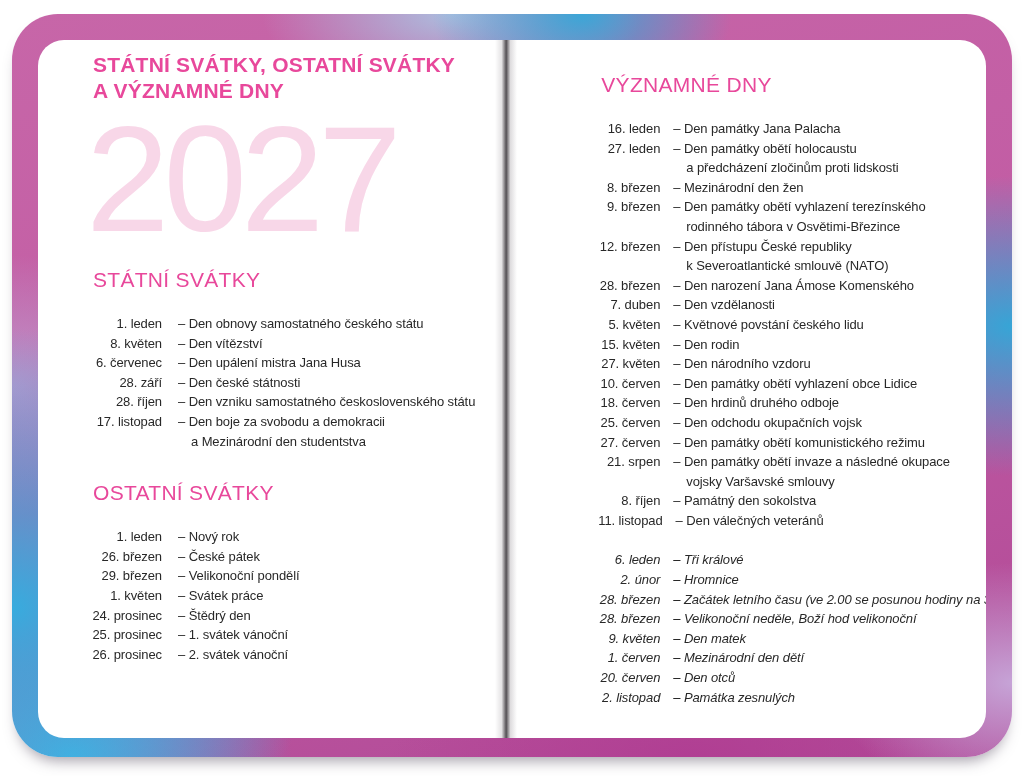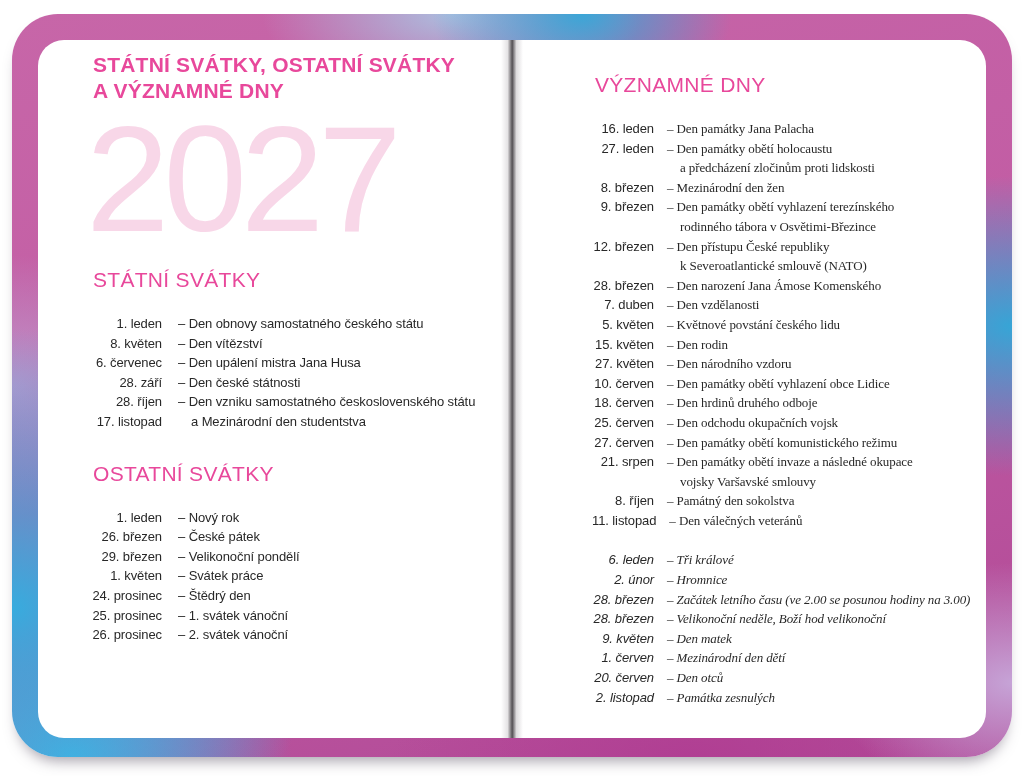--- a/index.html
+++ b/index.html
@@ -11,42 +11,42 @@
       radial-gradient(150px 95px at 57% 0%, rgba(52,168,216,.95), rgba(52,168,216,0) 100%),
       radial-gradient(190px 85px at 44% 0%, rgba(168,205,232,.85), rgba(168,205,232,0) 100%),
       radial-gradient(250px 150px at 100% 42%, rgba(47,169,217,.95), rgba(47,169,217,0) 100%),
       radial-gradient(320px 280px at 0% 80%, rgba(51,174,224,.97), rgba(51,174,224,0) 100%),
       radial-gradient(220px 130px at 6% 100%, rgba(62,188,233,.9), rgba(62,188,233,0) 100%),
       radial-gradient(180px 120px at 100% 90%, rgba(199,168,218,.95), rgba(199,168,218,0) 100%),
       radial-gradient(180px 130px at 0% 50%, rgba(188,162,212,.8), rgba(188,162,212,0) 100%),
       radial-gradient(300px 120px at 68% 100%, rgba(176,60,146,.85), rgba(176,60,146,0) 100%),
       linear-gradient(165deg,#c766a8 0%,#c25da4 45%,#b04896 100%);}
   .pages{position:absolute;left:38px;top:40px;right:38px;bottom:38px;border-radius:26px;
-         background:#ffffff;display:flex;overflow:hidden;}
+         background:#ffffff;display:flex;overflow:hidden;gap:12px;}
   .page{flex:1;position:relative;}
   .spine{width:22px;flex:0 0 22px;background:linear-gradient(to right,
       rgba(90,80,90,0) 0%, rgba(90,80,90,.16) 30%, rgba(45,40,45,.72) 48%,
       rgba(45,40,45,.78) 52%, rgba(90,80,90,.20) 70%, rgba(90,80,90,0) 100%);}
   .content-left{padding:12px 8px 0 52px;}
   .content-right{padding:33px 4px 0 69px;}
   .page-title{color:var(--accent,#e8489b);font-weight:bold;font-size:21px;line-height:26px;
               letter-spacing:.2px;margin-left:3px;}
   .year{color:var(--yearpink,#f8d7e8);font-weight:normal;font-size:150px;letter-spacing:-6px;
         line-height:118px;margin-top:16px;margin-left:-4px;height:118px;}
   .section-heading{color:var(--accent,#e8489b);font-weight:normal;font-size:21px;
                    letter-spacing:.3px;margin-left:3px;}
   .content-left .section-heading{margin-top:30px;}
   .rows{margin-top:22px;font-size:13px;line-height:19.6px;letter-spacing:-.1px;}
   .row{display:flex;}
   .row .date{flex:0 0 72px;text-align:right;white-space:nowrap;}
   .row .desc{margin-left:16px;}
   .row .desc div{white-space:nowrap;}
   .row .desc .cont{padding-left:13px;}
   .content-right .row .date{flex:0 0 62px;}
-  .content-right .row .desc{margin-left:13px;font-family:Liberation Serif, serif;}
+  .content-right .row .desc{margin-left:13px;}
   .rows.italic{font-style:italic;margin-top:20px;}
 </style>
 </head>
 <body>
 
 <div class="photo" style="--accent: #e8489b; --yearpink: #f8d7e8; --text: #282828;">
   <div class="cover"></div>
   <div class="pages">
 
     <div class="page">
@@ -85,20 +85,21 @@
             </div>
             <div class="row">
               <div class="date">28. říjen</div>
               <div class="desc">
                 <div>– Den vzniku samostatného československého státu</div>
               </div>
             </div>
             <div class="row">
               <div class="date">17. listopad</div>
               <div class="desc">
+                <div>– Den boje za svobodu a demokracii</div>
                 <div class="cont">a Mezinárodní den studentstva</div>
               </div>
             </div>
           </div>
 
         <div class="section-heading">OSTATNÍ SVÁTKY</div>
         <div class="rows">
             <div class="row">
               <div class="date">1. leden</div>
               <div class="desc">

